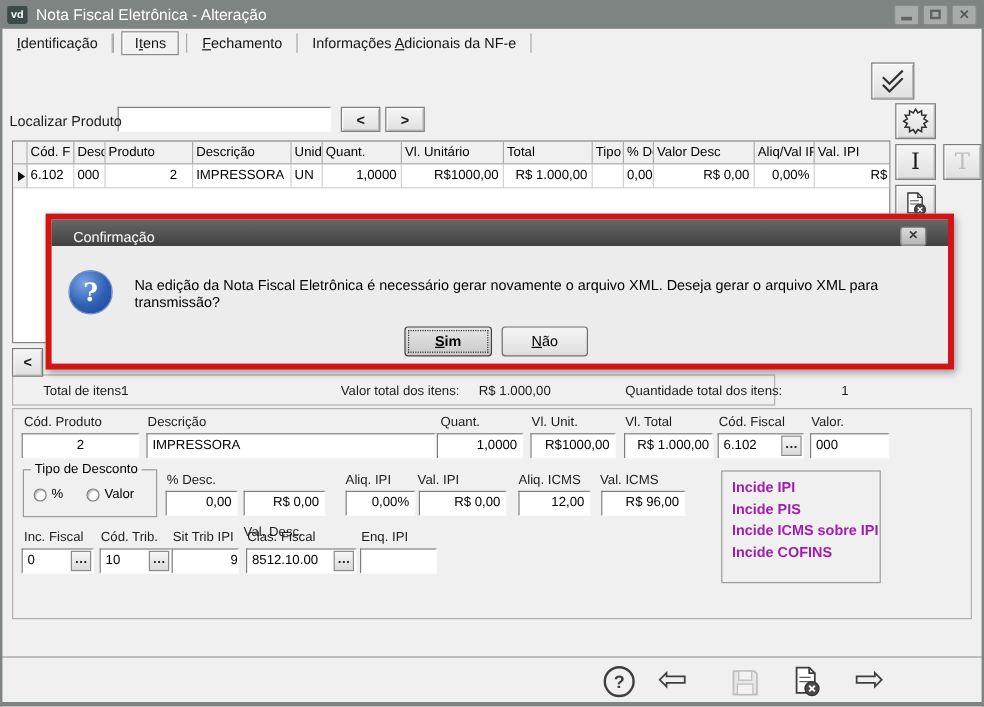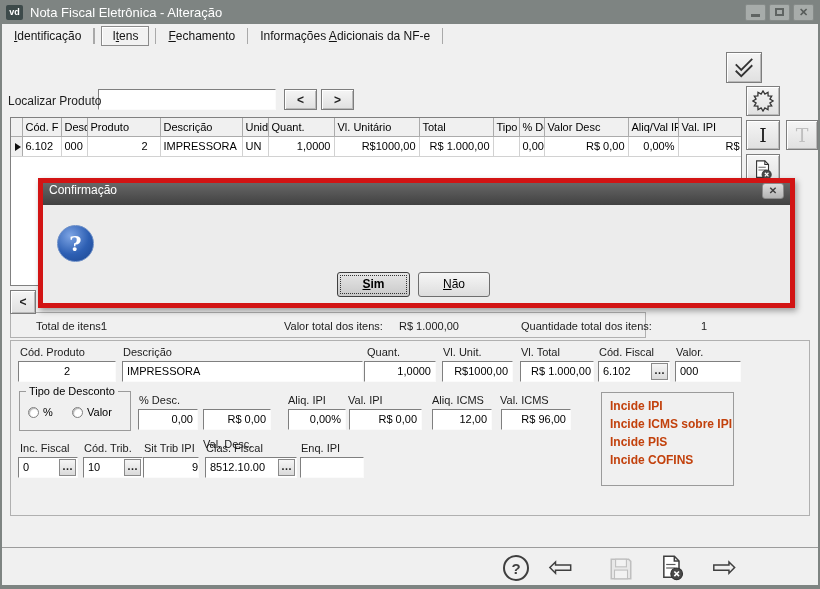--- a/index.html
+++ b/index.html
@@ -75,29 +75,29 @@
 
   .group { position:absolute; border:1px solid #9b9b9b;text-decoration:underline; }
   .group-cap { position:absolute; top:-7px; left:6px; background:#f0f0f0; padding:0 3px;
                font-size:11px; white-space:nowrap; }
   .radio { width:11px; height:11px; border-radius:50%; background:#fff; border:1px solid #7f7f7f;
            box-shadow:inset 1px 1px 1px #b5b5b5; display:inline-block; }
   .radio-row { position:absolute; display:flex; align-items:center; gap:4px; font-size:11px; }
 
   .incide { position:absolute; left:590px; top:51px; width:133px; height:94px;
             border:1px solid #9b9b9b; padding:4px 0 0 8px; }
-  .incide div { font-size:12px; font-weight:bold; line-height:18px; color:#c2410c; white-space:nowrap; }
+  .incide div { font-size:12px; font-weight:bold; line-height:18px; color:#a21caf; white-space:nowrap; }
   .incide div.on { color:#141414; }
 
   
   .dialog { position:absolute; left:38px; top:178px; width:757px; height:130px;
             border:5px solid #d21414; background:#ececec; z-index:100;
             box-shadow:2px 3px 6px rgba(0,0,0,.35); }
   .dlg-title { height:22px; background:linear-gradient(#676767,#414141); display:flex;
-               align-items:flex-start; padding:0 6px; }
+               align-items:flex-end; padding:0 18px; }
   .dlg-title-text { color:#fff; font-size:12px; flex:1; }
   .dlg-close { width:22px; height:16px; background:linear-gradient(#dcdcdc,#b4b4b4);
                border:1px solid #8a8a8a; border-radius:3px; color:#3d3d3d; font-size:10px;
                font-weight:bold; text-align:center; line-height:14px; }
   .dlg-body { position:relative; height:98px; }
   .q-icon { position:absolute; left:14px; top:20px; width:37px; height:37px; border-radius:50%;
             background:radial-gradient(circle at 35% 28%, #7da4e4, #2d5fb3 55%, #1c4690);
             border:1px solid #6d8fc7; color:#fff; font-size:21px; font-weight:bold;
             font-family:"DejaVu Serif",serif; display:flex; align-items:center; justify-content:center; }
   .dlg-msg { position:absolute; left:69px; top:26px; width:665px; font-size:12px; color:#000; }
@@ -292,22 +292,22 @@
     <div class="field r" style="left:277px; top:68px; width:58px;">0,00%</div>
     <div class="lbl" style="left:337px; top:53px;">Val. IPI</div>
     <div class="field r" style="left:338px; top:68px; width:73px;">R$ 0,00</div>
     <div class="lbl" style="left:421px; top:53px;">Aliq. ICMS</div>
     <div class="field r" style="left:421px; top:68px; width:60px;">12,00</div>
     <div class="lbl" style="left:489px; top:53px;">Val. ICMS</div>
     <div class="field r" style="left:490px; top:68px; width:70px;">R$ 96,00</div>
 
     <div class="incide">
       <div>Incide IPI</div>
+      <div>Incide PIS</div>
       <div>Incide ICMS sobre IPI</div>
-      <div>Incide PIS</div>
       <div>Incide COFINS</div>
     </div>
 
     <div class="lbl" style="left:9px; top:101px;">Inc. Fiscal</div>
     <div class="field" style="left:7px; top:116px; width:60px;">
       <span>0</span>
       <span class="dots">…</span>
     </div>
     <div class="lbl" style="left:73px; top:101px;">Cód. Trib.</div>
     <div class="field" style="left:72px; top:116px; width:60px;">
@@ -353,20 +353,21 @@
     <span>⇨</span>
   </div>
 
   <div class="dialog">
     <div class="dlg-title">
       <span class="dlg-title-text">Confirmação</span>
       <span class="dlg-close"><span>✕</span></span>
     </div>
     <div class="dlg-body">
       <div class="q-icon">?</div>
+      <div class="dlg-msg">Na edição da Nota Fiscal Eletrônica é necessário gerar novamente o arquivo XML. Deseja gerar o arquivo XML para transmissão?</div>
       <div class="dlg-btn default" style="left:294px; width:73px;"><u>S</u>im</div>
       <div class="dlg-btn" style="left:375px; width:72px;"><u>N</u>ão</div>
     </div>
   </div>
 
   <div class="edge edge-l"></div>
   <div class="edge edge-r"></div>
   <div class="edge edge-b"></div>
 </div>
 

